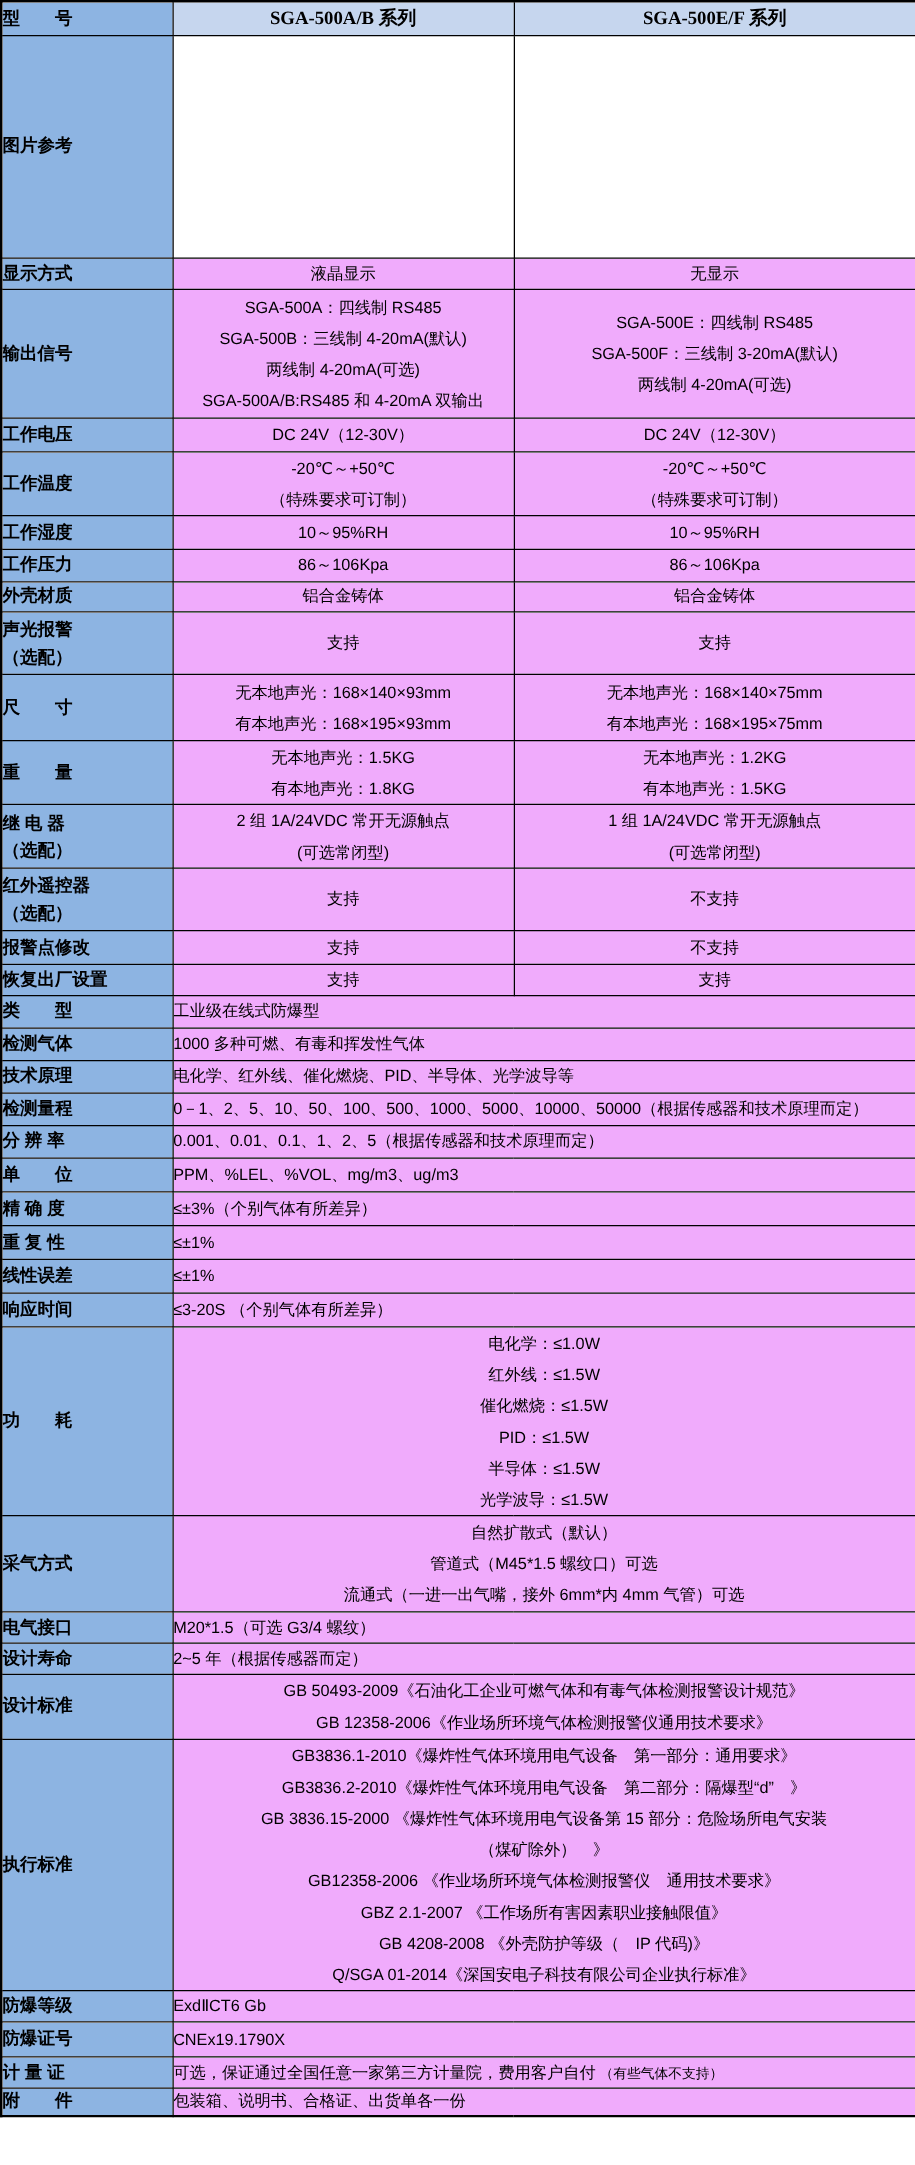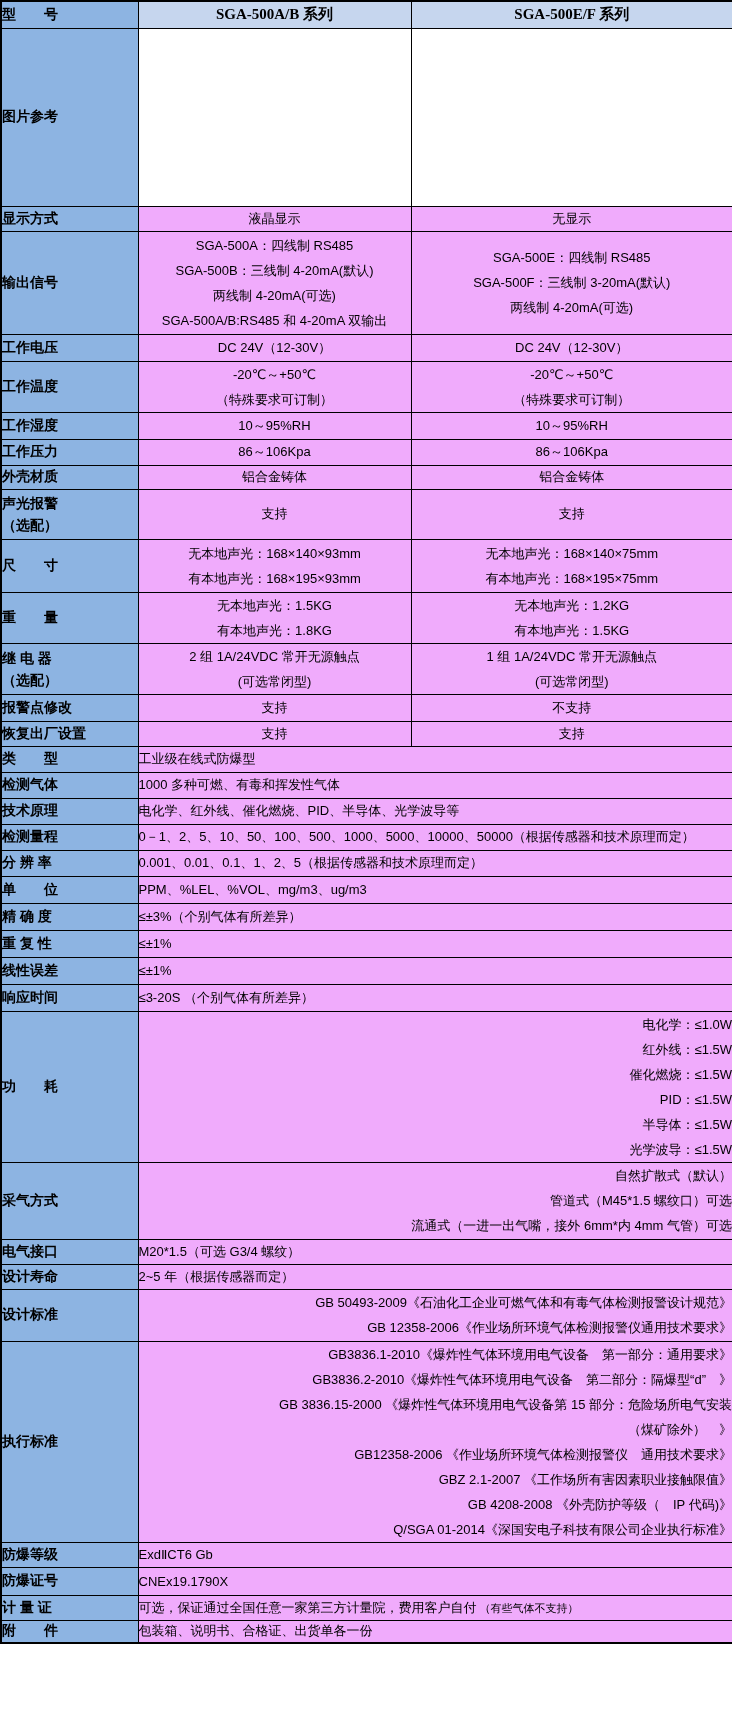--- a/index.html
+++ b/index.html
@@ -4,21 +4,21 @@
 <style>
   html,body{margin:0;padding:0;background:#fff;font-family:"Liberation Sans","DejaVu Sans",sans-serif;color:#000;}
   #spec-table{width:732px;border-collapse:collapse;table-layout:fixed;border:2px solid #000;}
   #spec-table td{border:1.5px solid #000;box-sizing:border-box;padding:0;overflow:hidden;vertical-align:middle;}
   .lbl{background:#8DB4E2;font-weight:bold;text-align:left;font-size:14px;}
   .lbl div{line-height:22px;}
   .hd{background:#C6D6EE;font-weight:bold;text-align:center;font-size:15px;font-family:Liberation Serif, serif;}
   .val{background:#f0abfc;text-align:center;font-size:13px;margin-left:23px;}
   .val.left{text-align:left;padding:0 6px 0 10px;}
   .ml div{line-height:25px;}
-  .ml8 div{line-height:25px;text-align:right;}
+  .ml8 div{line-height:25px;text-align:center;}
   .note{font-size:11px;font-weight:normal;margin-left:3px;}
   .pic{background:#fff;}
   .dev{position:relative;width:100%;height:100%;background:#fff;overflow:hidden;}
 </style>
 </head>
 <body>
 
 <table id="spec-table">
   <colgroup>
       <col style="width:137px">
@@ -161,20 +161,28 @@
     <td class="val ml">
           <div>2 组 1A/24VDC 常开无源触点</div>
           <div>(可选常闭型)</div>
         </td>
     <td class="val ml">
           <div>1 组 1A/24VDC 常开无源触点</div>
           <div>(可选常闭型)</div>
         </td>
   </tr>
 
+  <tr style="height:50px">
+    <td class="lbl">
+          <div>红外遥控器</div>
+          <div>（选配）</div>
+        </td>
+    <td class="val">支持</td>
+    <td class="val">不支持</td>
+  </tr>
 
   <tr style="height:27px">
     <td class="lbl">报警点修改</td>
     <td class="val">支持</td>
     <td class="val">不支持</td>
   </tr>
 
   <tr style="height:25px">
     <td class="lbl">恢复出厂设置</td>
     <td class="val">支持</td>

